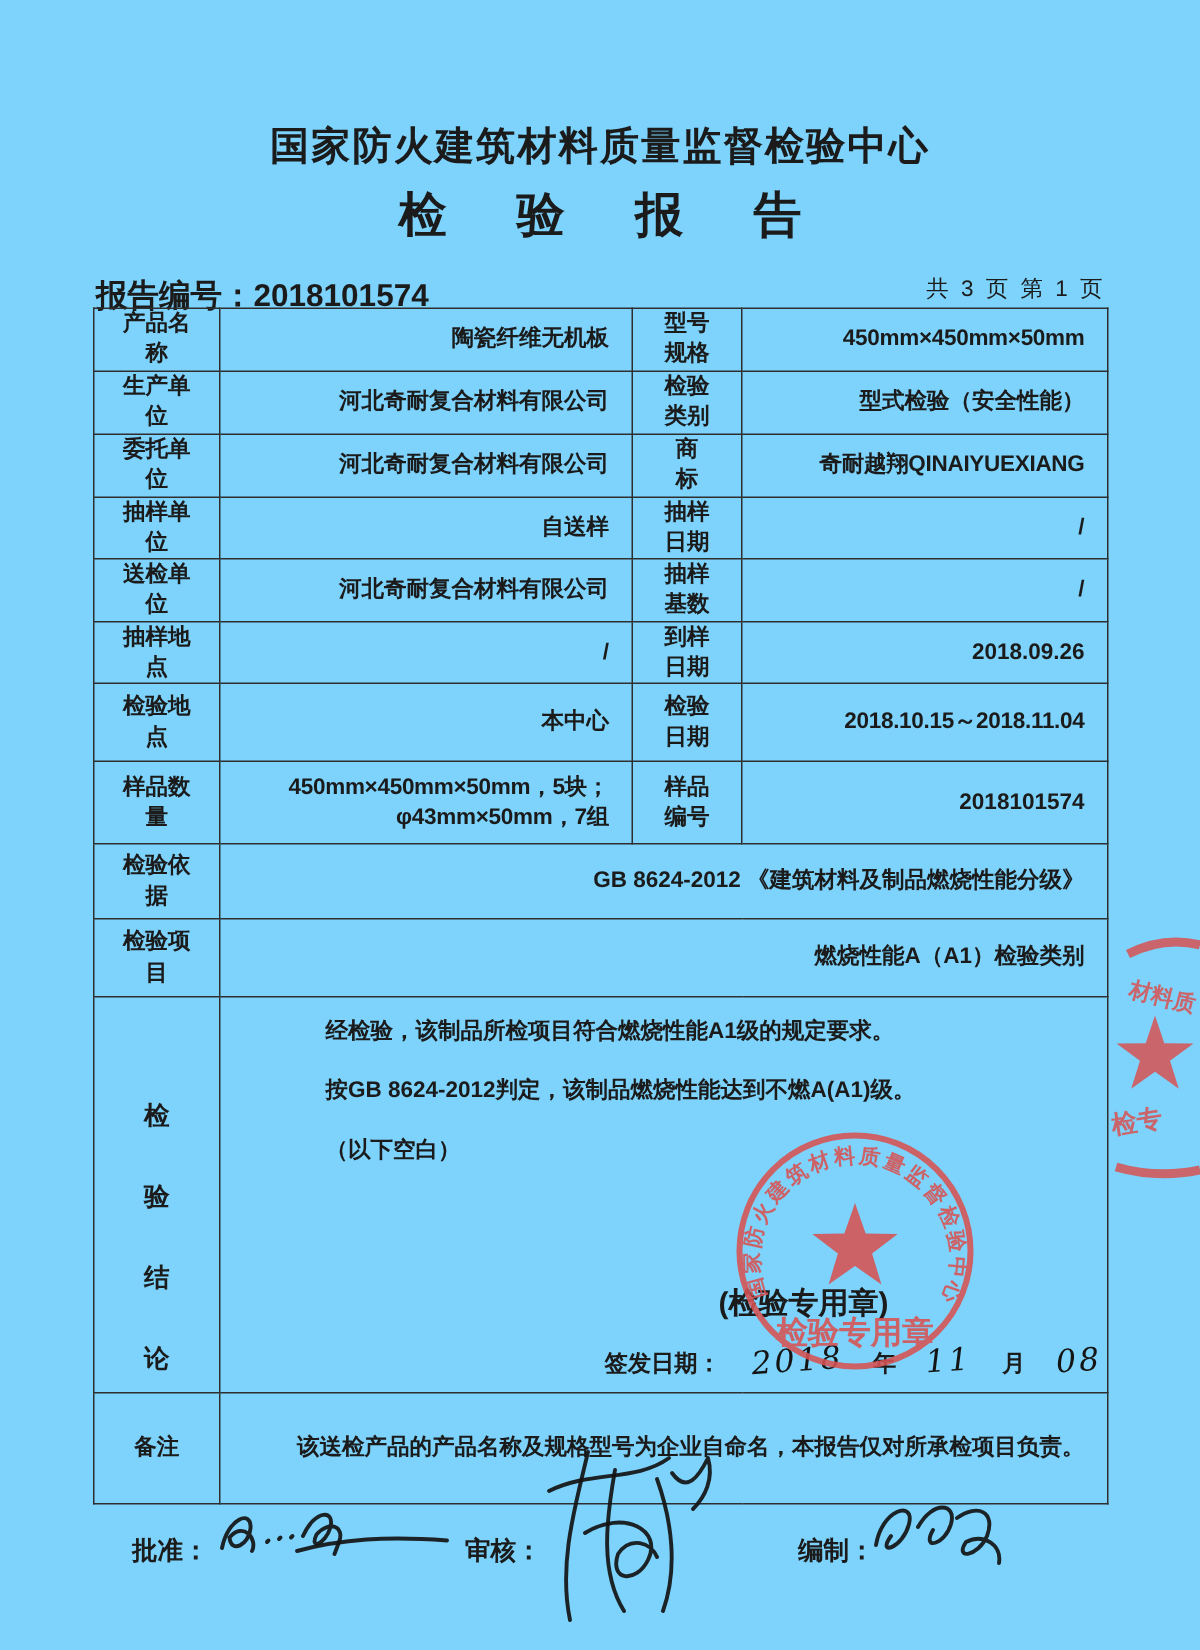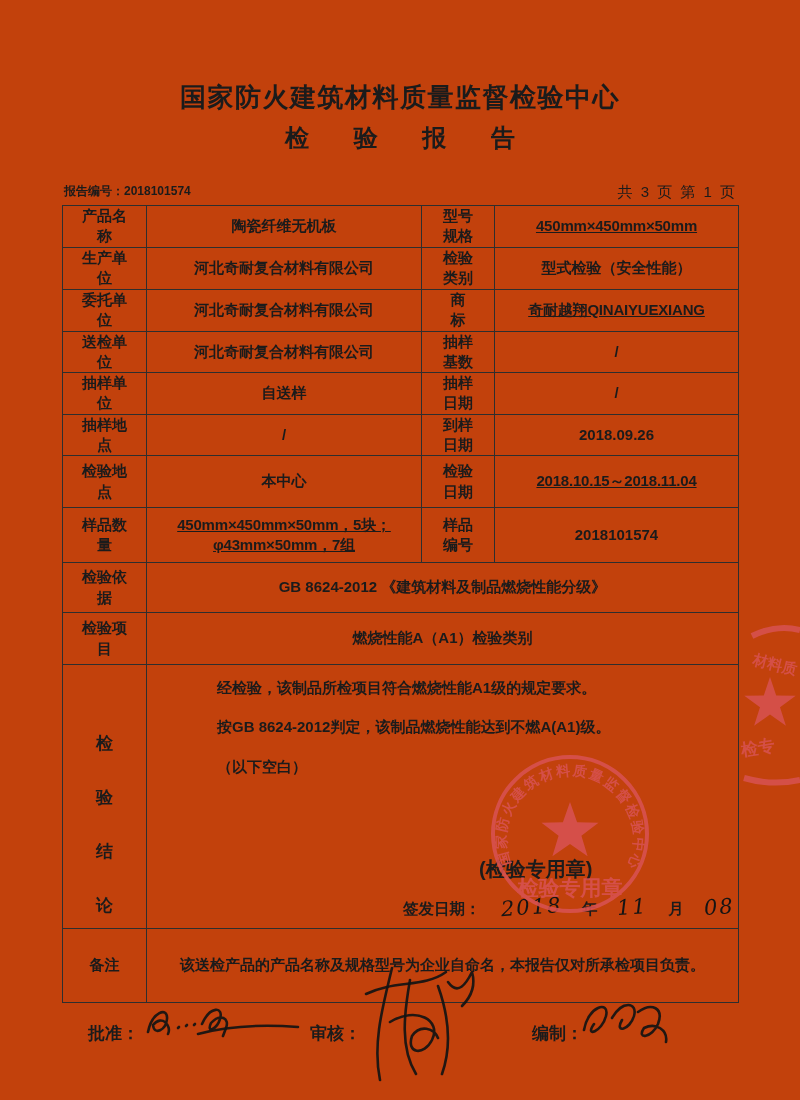--- a/index.html
+++ b/index.html
@@ -2,44 +2,44 @@
 <html style="--stamp-red: #d85252; --ink: #1b1b1b;"><head>
 <meta charset="utf-8">
 <style>
   :root{
     --stamp-red:#d85252;
     --ink:#1b1b1b;
   }
   html,body{margin:0;padding:0;background:#e9e9e9;}
   .page{
     position:relative;width:800px;height:1100px;margin:0 auto;
-    background:#c2410c;overflow:hidden;color:var(--ink);
+    background:#7dd3fc;overflow:hidden;color:var(--ink);
     font-family:"Liberation Sans",sans-serif;
   }
   .abs{position:absolute;}
   .org-title{top:80px;left:0;width:100%;text-align:center;
     font-size:26px;font-weight:bold;letter-spacing:1.5px;}
   .doc-title{top:122px;left:0;width:100%;text-align:center;
-    font-size:24px;font-weight:bold;letter-spacing:19px;text-indent:19px;}
-  .report-line{top:183px;left:64px;font-size:12px;font-weight:600;}
+    font-size:32px;font-weight:bold;letter-spacing:19px;text-indent:19px;}
+  .report-line{top:183px;left:64px;font-size:21px;font-weight:600;}
   .page-info{top:183px;right:63px;font-size:15px;font-weight:400;letter-spacing:2px;}
 
   table.report{
     position:absolute;left:62px;top:205px;width:676px;
     border-collapse:collapse;table-layout:fixed;
   }
   table.report td{
     border:1.6px solid #2e2e2e;
     font-size:15px;font-weight:600;color:var(--ink);
     padding:0 15px;vertical-align:middle;line-height:1.35;
     overflow:hidden;
   }
   td.lbl{text-align:center;padding:0 3px;}
-  td.val{text-align:center;padding-left:9px;margin-left:35px;}
-  td.val-sm{font-size:14px;letter-spacing:-0.2px;text-decoration:underline;}
+  td.val{text-align:right;padding-left:9px;margin-left:35px;}
+  td.val-sm{font-size:14px;letter-spacing:-0.2px;}
 
   td.concl-lbl{padding:0;}
   .vlabel{display:flex;flex-direction:column;align-items:center;
     padding-top:58px;gap:31px;font-size:17px;font-weight:600;}
   td.concl-body{position:relative;padding:0;}
   .c-line{position:absolute;left:70px;font-size:15px;font-weight:600;white-space:nowrap;}
   .seal-note{position:absolute;left:332px;top:191px;font-size:20px;font-weight:600;text-align:right;}
   .sign-line{position:absolute;left:256px;top:228px;display:flex;align-items:baseline;gap:20px;
     font-size:15.5px;font-weight:600;white-space:nowrap;}
   .hand{font-family:"DejaVu Serif",serif;font-style:italic;font-weight:400;
@@ -82,29 +82,29 @@
         <td class="lbl">检验类别</td>
         <td class="val">型式检验（安全性能）</td>
       </tr>
       <tr style="height:42px">
         <td class="lbl">委托单位</td>
         <td class="val">河北奇耐复合材料有限公司</td>
         <td class="lbl">商　　标</td>
         <td class="val val-sm">奇耐越翔QINAIYUEXIANG</td>
       </tr>
       <tr style="height:41px">
+        <td class="lbl">抽样单位</td>
+        <td class="val">自送样</td>
+        <td class="lbl">抽样日期</td>
+        <td class="val">/</td>
+      </tr>
+      <tr style="height:41px">
         <td class="lbl">送检单位</td>
         <td class="val">河北奇耐复合材料有限公司</td>
         <td class="lbl">抽样基数</td>
-        <td class="val">/</td>
-      </tr>
-      <tr style="height:41px">
-        <td class="lbl">抽样单位</td>
-        <td class="val">自送样</td>
-        <td class="lbl">抽样日期</td>
         <td class="val">/</td>
       </tr>
       <tr style="height:38px">
         <td class="lbl">抽样地点</td>
         <td class="val">/</td>
         <td class="lbl">到样日期</td>
         <td class="val">2018.09.26</td>
       </tr>
       <tr style="height:52px">
         <td class="lbl">检验地点</td>

